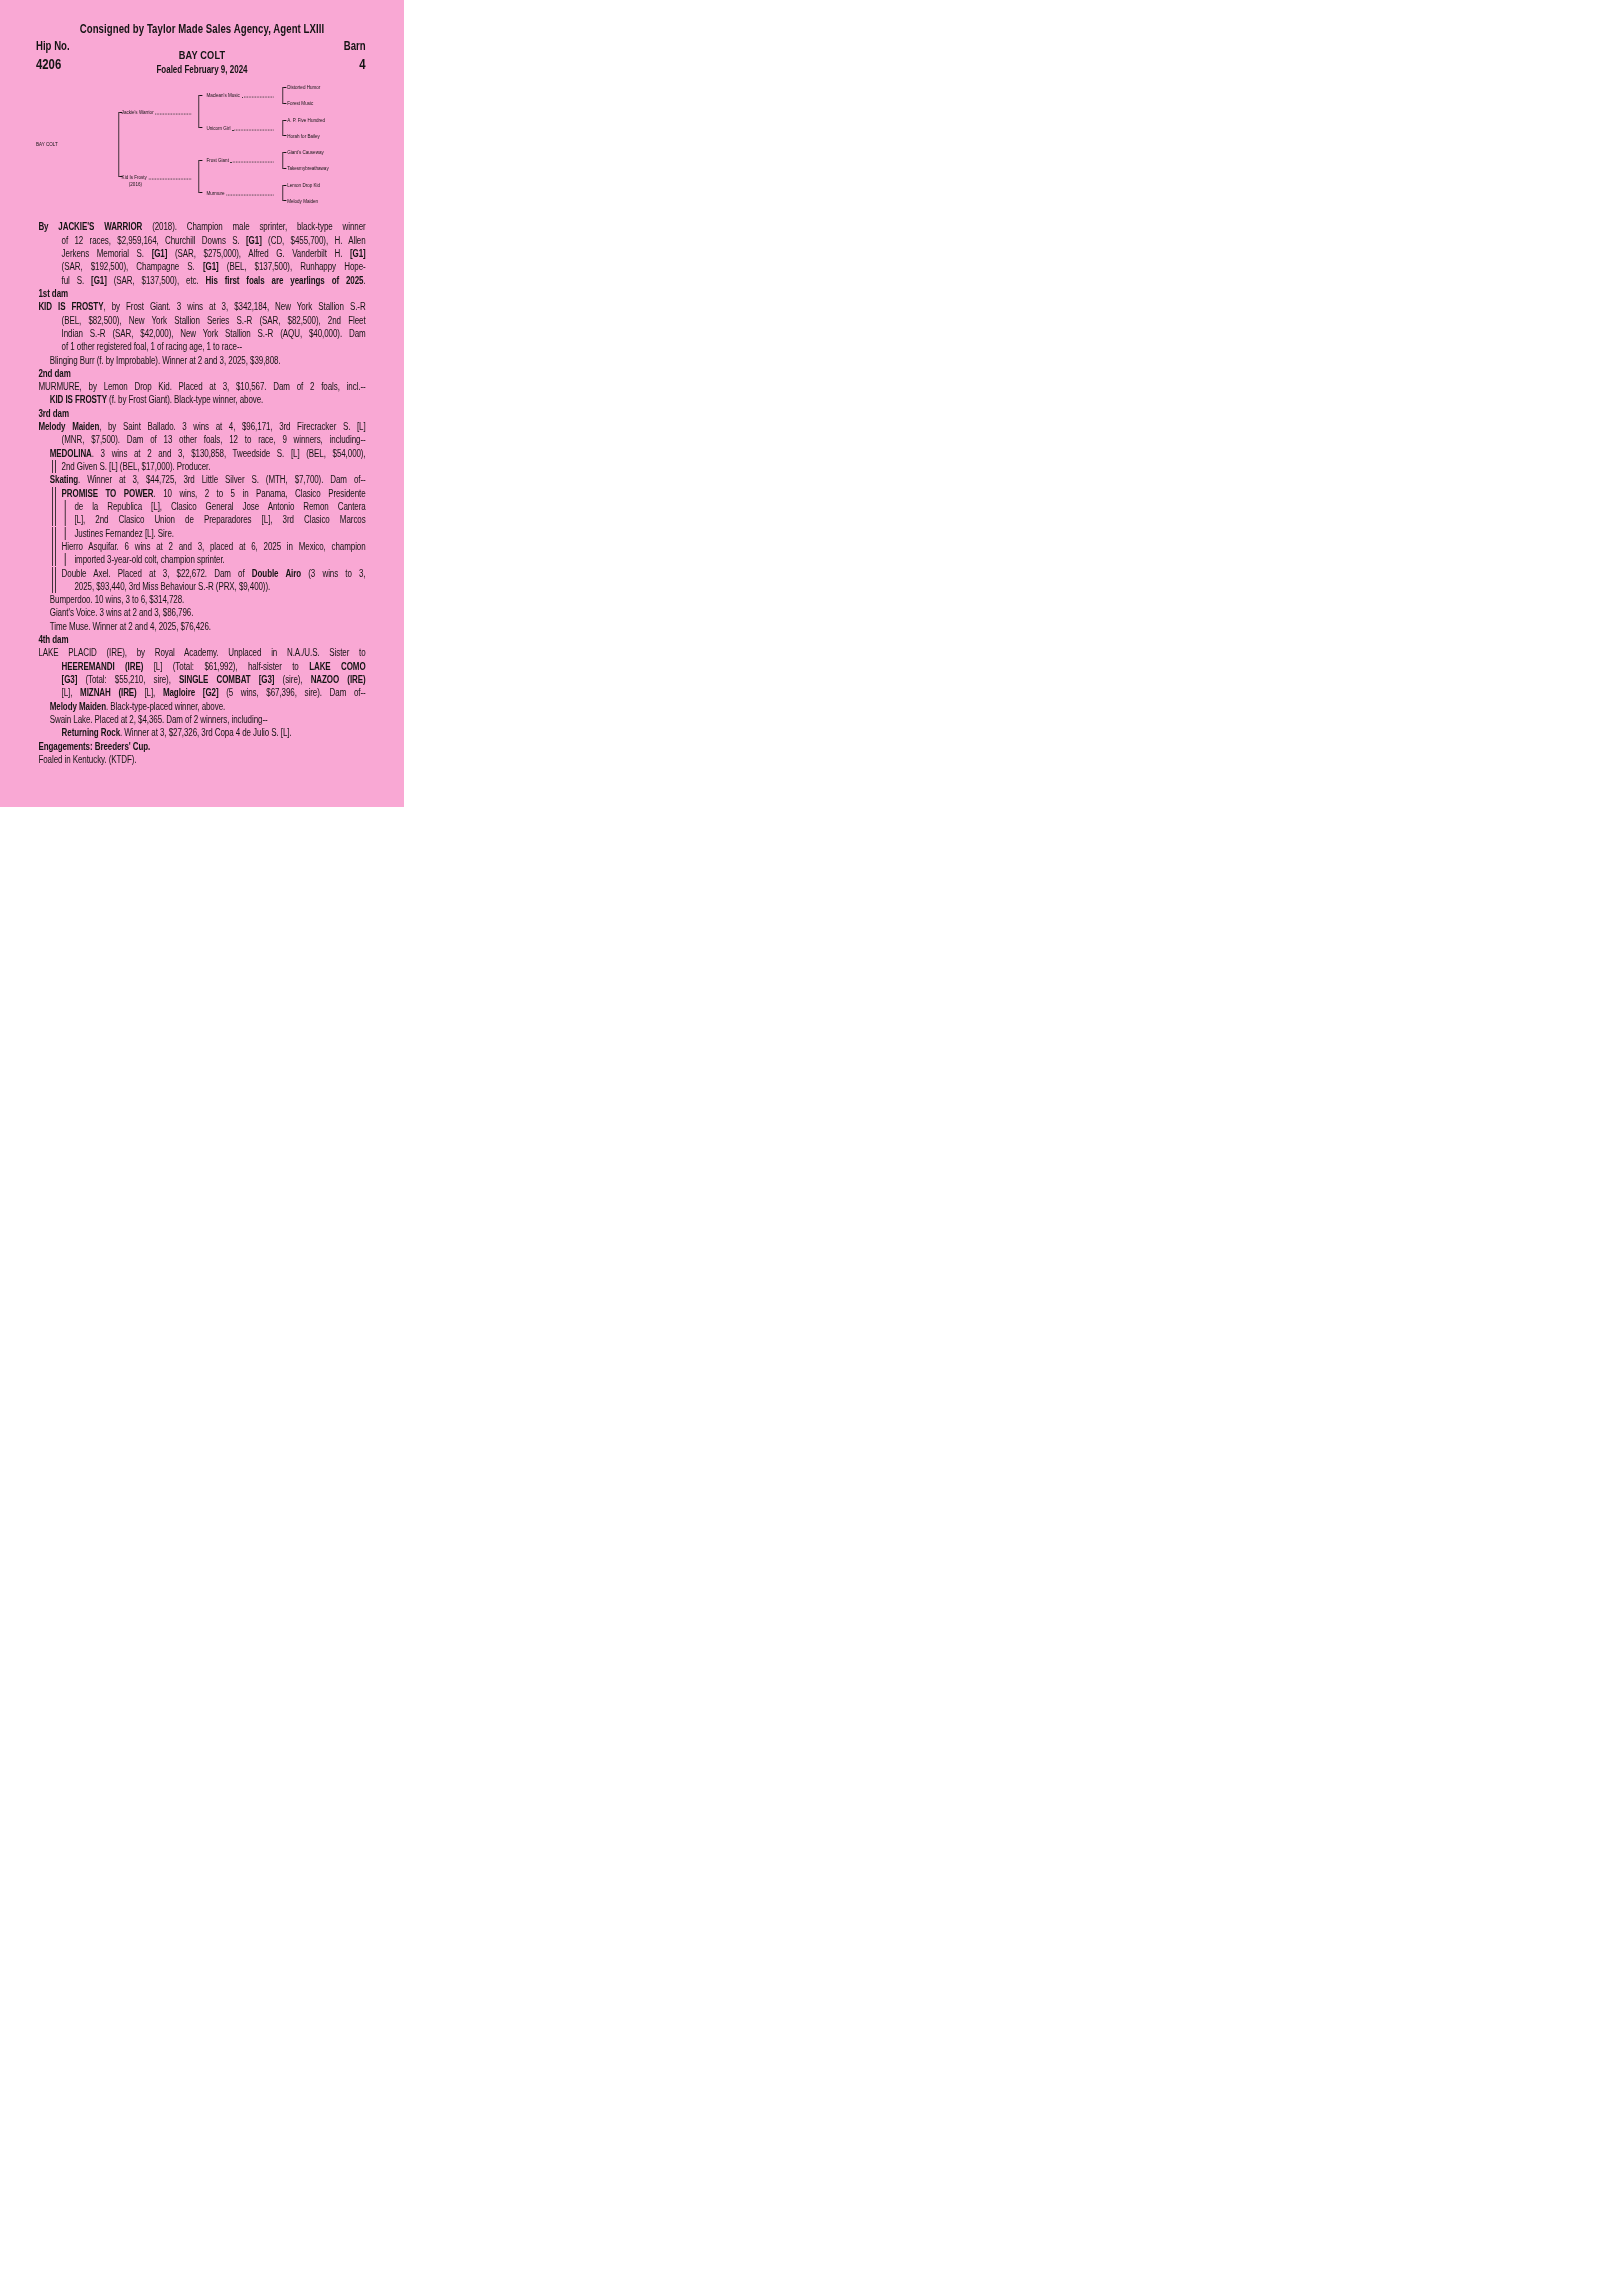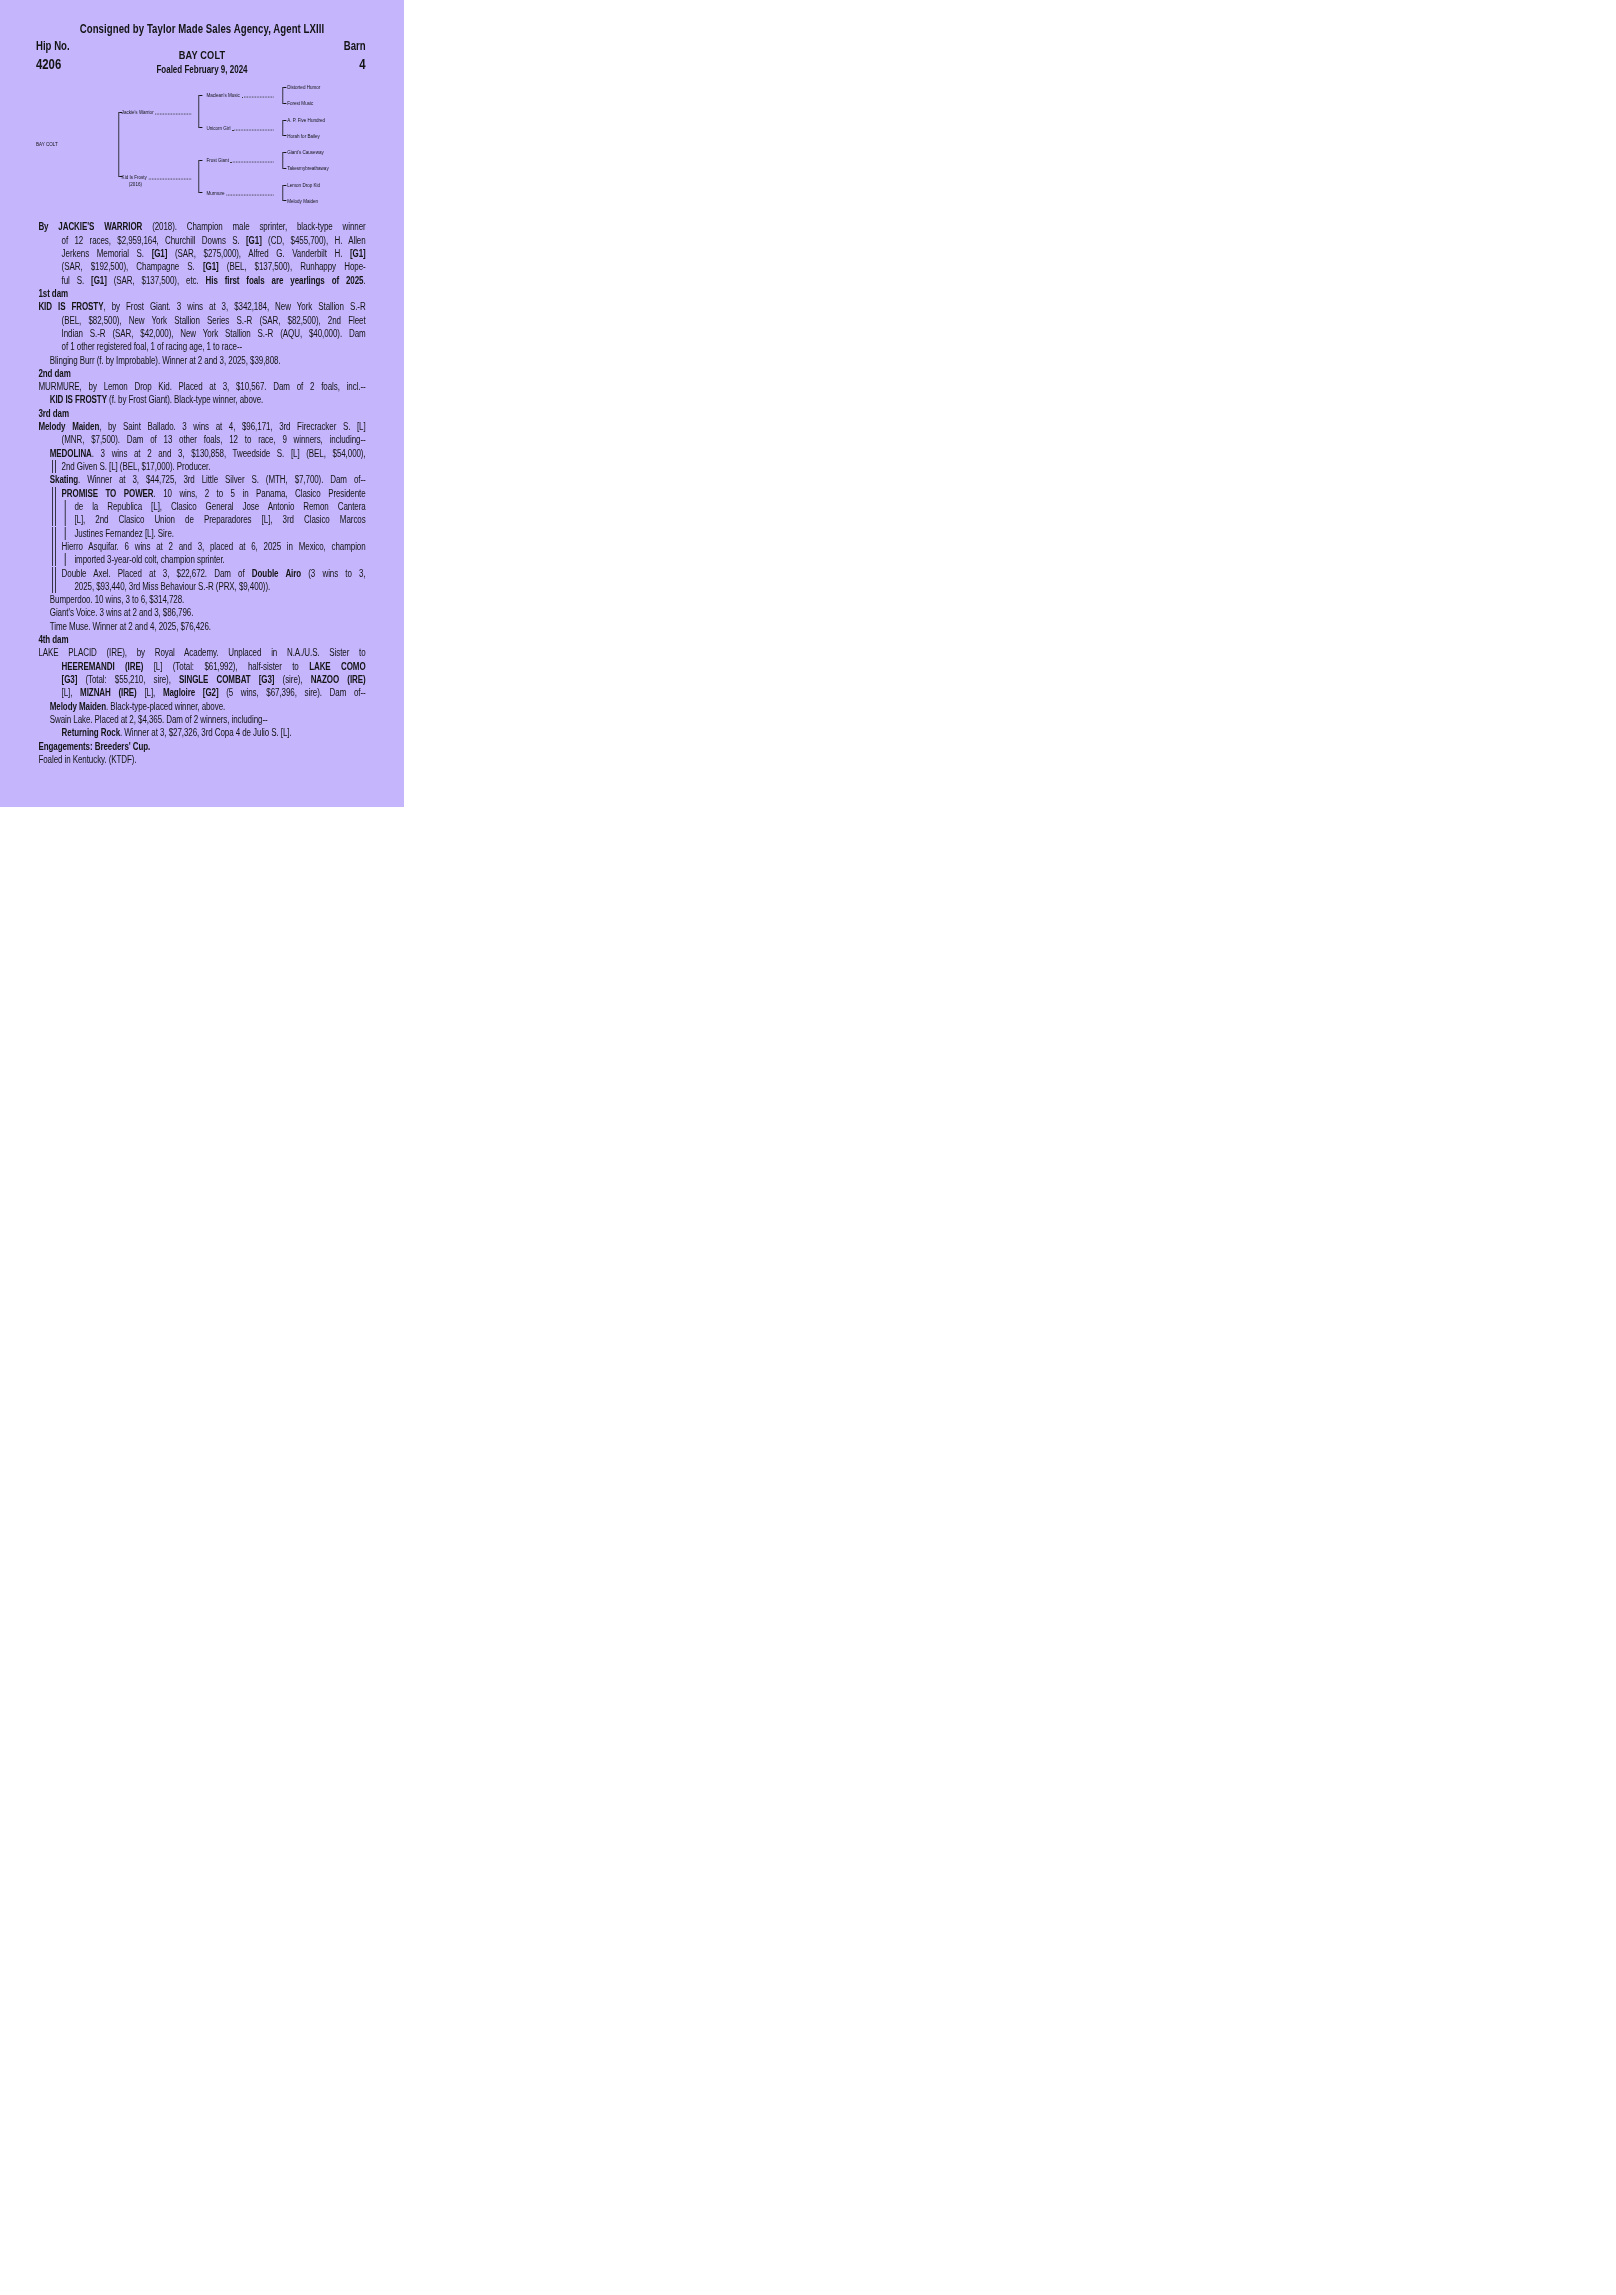--- a/index.html
+++ b/index.html
@@ -1,16 +1,16 @@
 <!DOCTYPE html>
 <html style="font-size:7.3px"><head>
 <meta charset="utf-8">
 <style>
   html,body{margin:0;padding:0;background:#ffffff;}
-  #page{position:relative;width:404px;height:807px;background:#c4b5fd;overflow:hidden;}
+  #page{position:relative;width:404px;height:807px;background:#f9a8d4;overflow:hidden;}
   #scale{position:absolute;top:0;left:0;width:505px;height:807px;
          transform:scaleX(0.8);transform-origin:0 0;
          font-family:"Liberation Sans",sans-serif;color:#141414;}
   .abs{position:absolute;}
   .b{font-weight:700;}
   .ctr{text-align:center;left:48px;width:409px;}
   .rgt{text-align:right;}
   .hdr-consign{font-size:12px;font-weight:700;letter-spacing:0.1px;}
   .hdr-label{font-size:12px;font-weight:700;}
   .hdr-num{font-size:14.2px;font-weight:700;}

